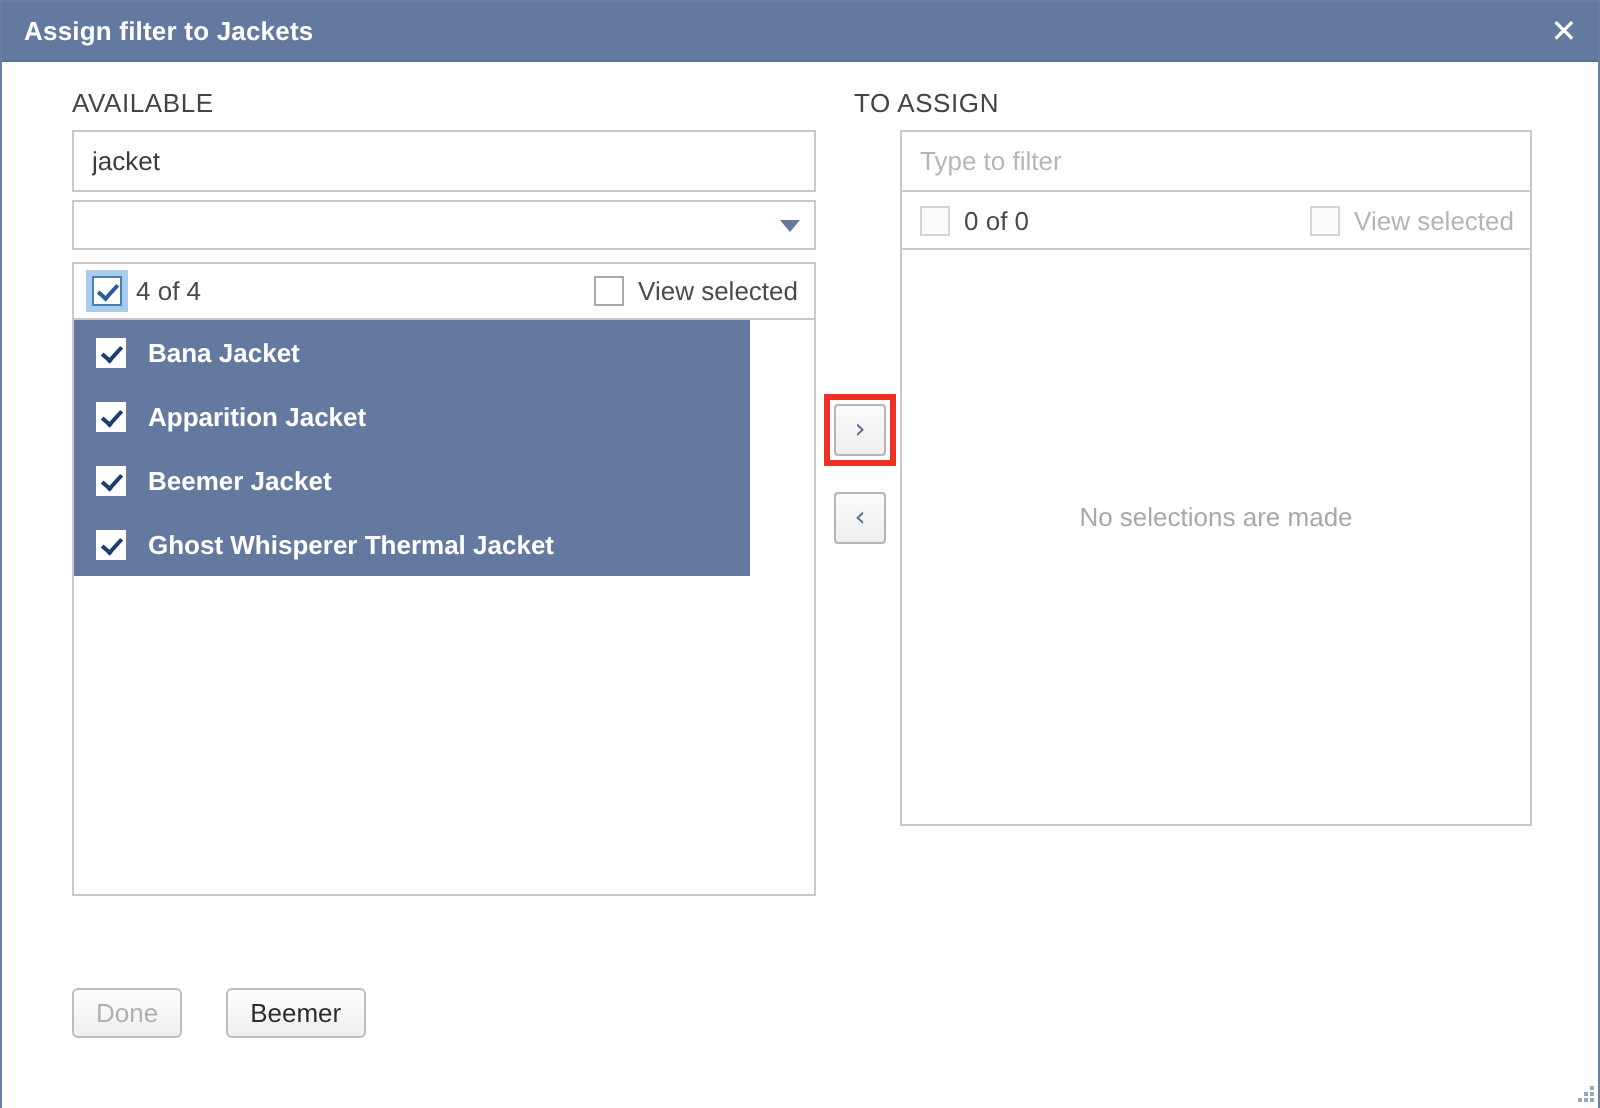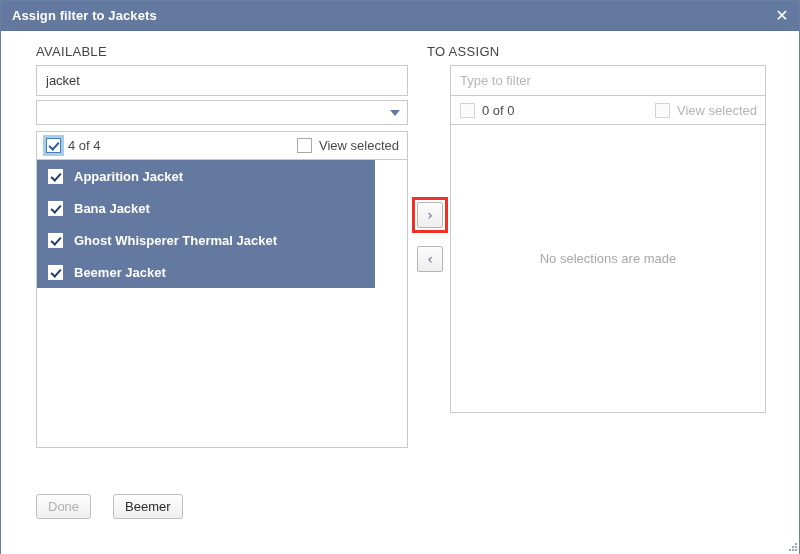--- a/index.html
+++ b/index.html
@@ -351,33 +351,33 @@
         </div>
         <div class="hdr-group">
           <span class="cb"></span>
           <span class="hdr-text">View selected</span>
         </div>
       </div>
 
       <div class="listbox" id="available-listbox">
         <div class="list-item selected">
           <span class="cb checked"></span>
-          <span class="item-label">Apparition Jacket</span>
+          <span class="item-label">Bana Jacket</span>
         </div>
         <div class="list-item selected">
           <span class="cb checked"></span>
-          <span class="item-label">Bana Jacket</span>
+          <span class="item-label">Apparition Jacket</span>
+        </div>
+        <div class="list-item selected">
+          <span class="cb checked"></span>
+          <span class="item-label">Beemer Jacket</span>
         </div>
         <div class="list-item selected">
           <span class="cb checked"></span>
           <span class="item-label">Ghost Whisperer Thermal Jacket</span>
-        </div>
-        <div class="list-item selected">
-          <span class="cb checked"></span>
-          <span class="item-label">Beemer Jacket</span>
         </div>
       </div>
     </div>
 
     <div id="transfer-col">
       <div id="btn-assign-wrap">
         <div class="xfer-btn">
           <span>›</span>
         </div>
       </div>

